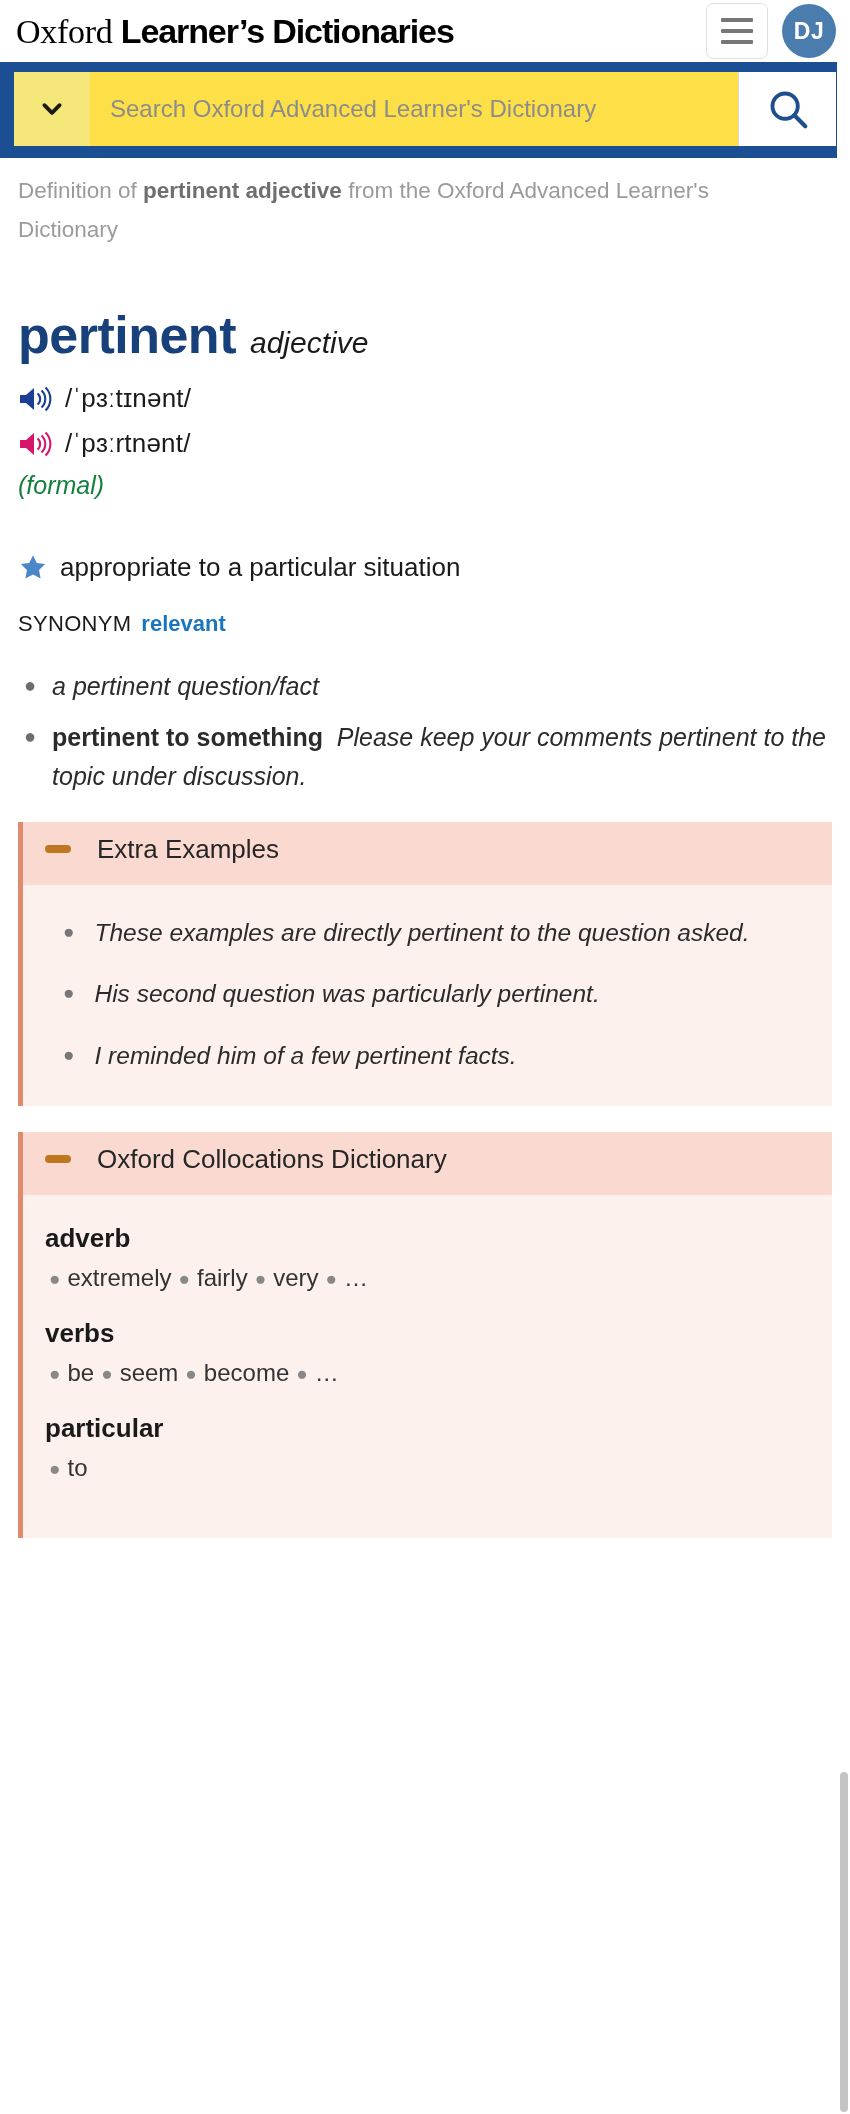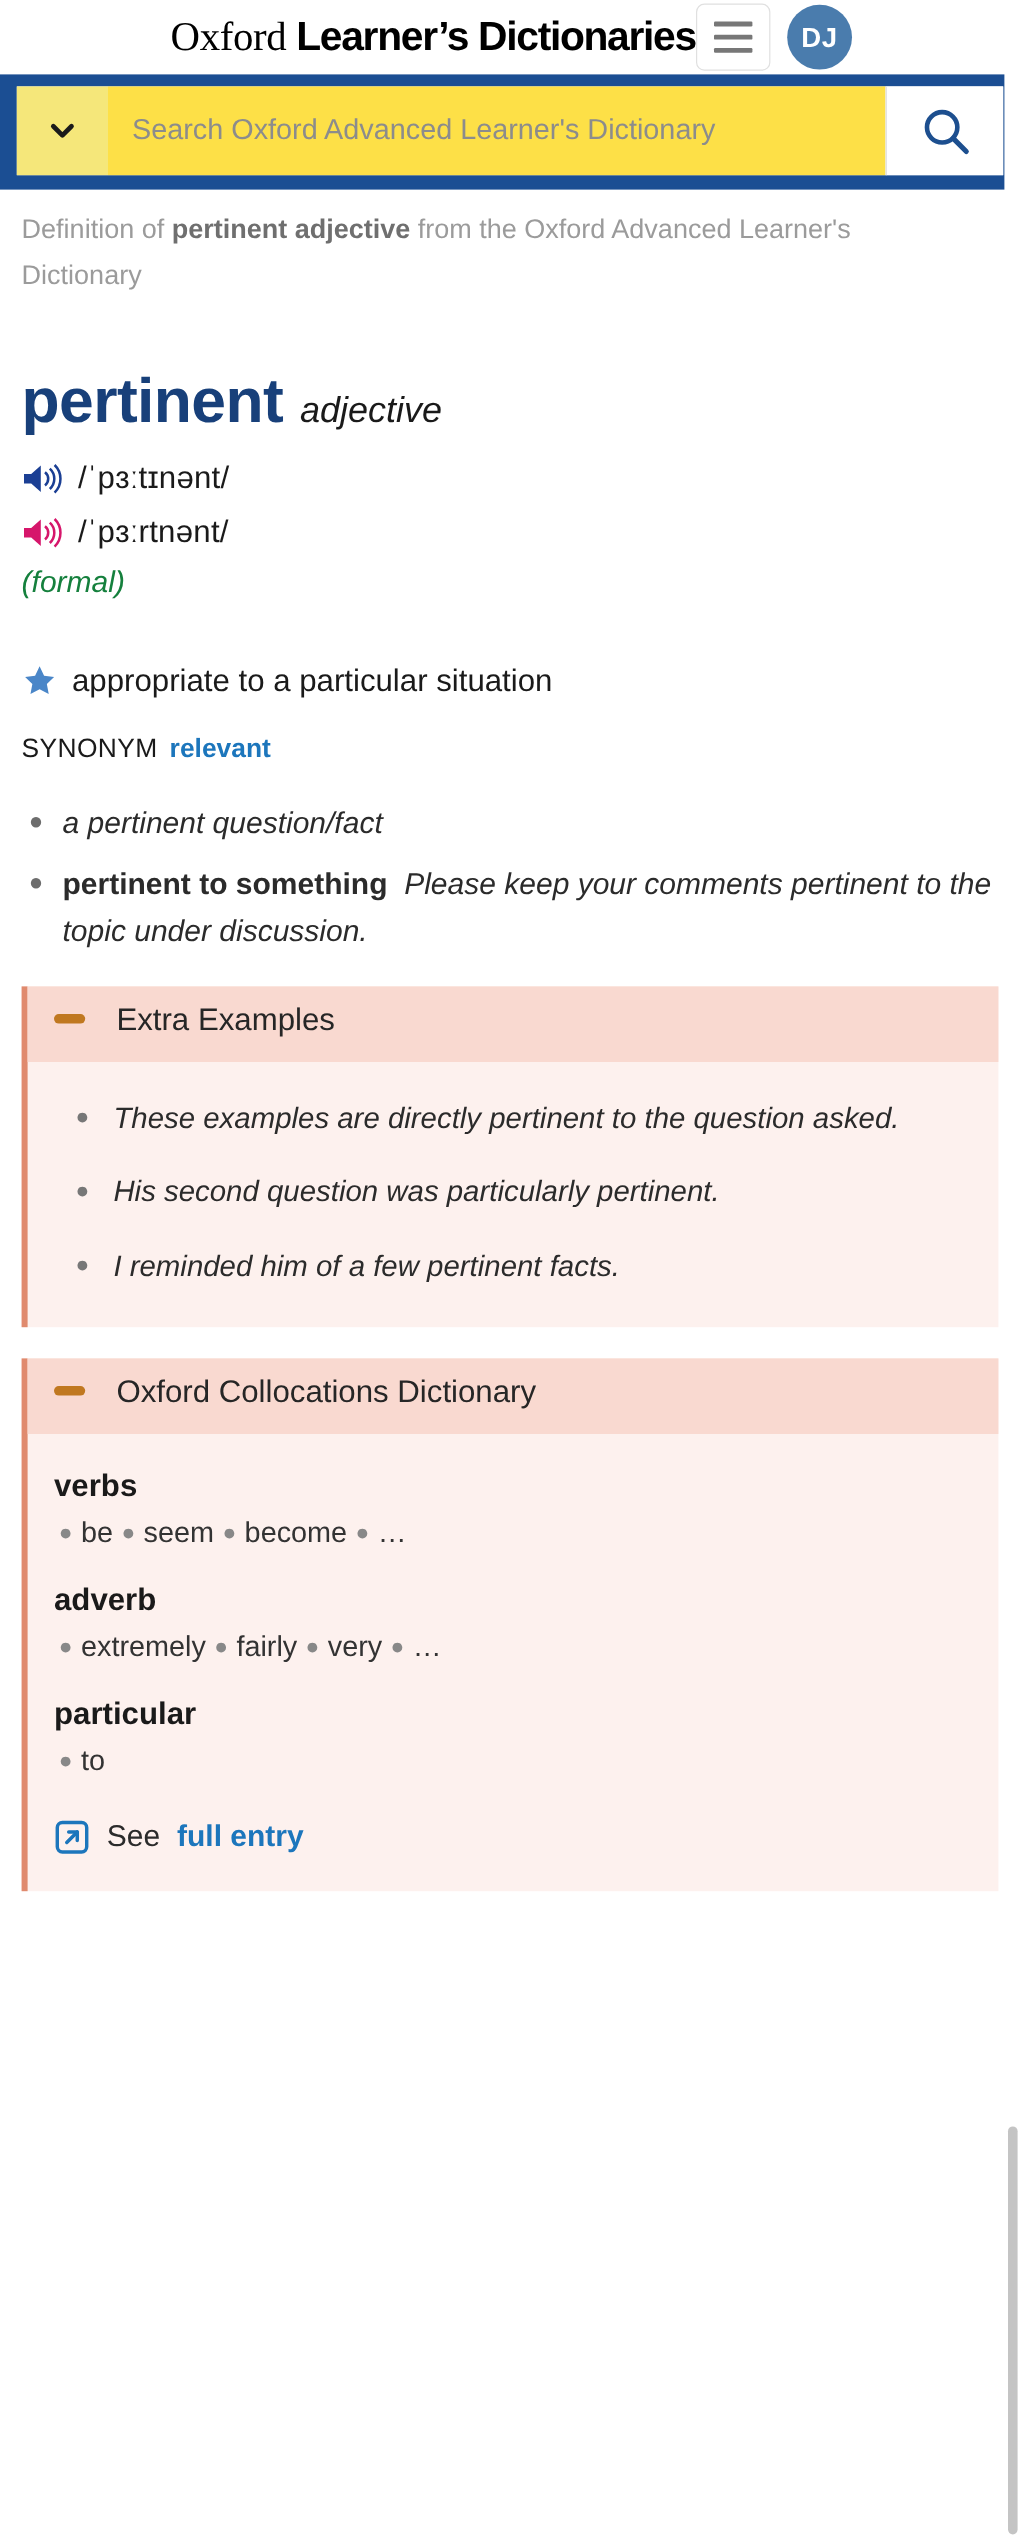--- a/index.html
+++ b/index.html
@@ -9,21 +9,21 @@
     font-family: "Liberation Sans", sans-serif;
   }
   body { width: 850px; height: 2114px; position: relative; overflow: hidden; }
 
   
   .site-header {
     height: 62px;
     background: #ffffff;
     display: flex;
     align-items: center;
-    justify-content: center;
+    justify-content: space-between;
     padding: 0 14px 0 16px;
   }
   .logo {
     font-size: 34px;
     line-height: 1;
     white-space: nowrap;
     overflow: hidden;
     max-width: 600px;
     color: #000000;
   }
@@ -352,49 +352,40 @@
   </div>
 
   <div class="panel">
     <div class="panel-head">
       <span class="minus"></span>
       <span class="panel-title">Oxford Collocations Dictionary</span>
     </div>
     <div class="panel-body">
 
       <div class="colloc-group">
+        <div class="colloc-head">adverb</div>
+        <div class="colloc-line">
+          <span class="lead">●</span><span>extremely</span><span class="sep">●</span><span>fairly</span><span class="sep">●</span><span>very</span><span class="sep">●</span><span>…</span>
+        </div>
+      </div>
+
+      <div class="colloc-group">
         <div class="colloc-head">verbs</div>
         <div class="colloc-line">
           <span class="lead">●</span><span>be</span><span class="sep">●</span><span>seem</span><span class="sep">●</span><span>become</span><span class="sep">●</span><span>…</span>
-        </div>
-      </div>
-
-      <div class="colloc-group">
-        <div class="colloc-head">adverb</div>
-        <div class="colloc-line">
-          <span class="lead">●</span><span>extremely</span><span class="sep">●</span><span>fairly</span><span class="sep">●</span><span>very</span><span class="sep">●</span><span>…</span>
         </div>
       </div>
 
       <div class="colloc-group">
         <div class="colloc-head">particular</div>
         <div class="colloc-line">
           <span class="lead">●</span><span>to</span>
         </div>
       </div>
 
-      <div class="full-entry">
-        <svg class="ext-icon" viewBox="0 0 24 24">
-          <rect x="2.2" y="2.2" width="19.6" height="19.6" rx="3.4" ry="3.4" fill="none" stroke="#1c76bc" stroke-width="2.3"></rect>
-          <path d="M8.5 15.5 L15.5 8.5" stroke="#1c76bc" stroke-width="2.3" stroke-linecap="round"></path>
-          <path d="M9.8 8.5 H15.5 V14.2" fill="none" stroke="#1c76bc" stroke-width="2.3" stroke-linecap="round" stroke-linejoin="round"></path>
-        </svg>
-        <span>See </span>
-          <span class="link">full entry</span>
-      </div>
 
     </div>
   </div>
 
 </div>
 
 <div class="scrollbar-track">
   <div class="scrollbar-thumb"></div>
 </div>
 

